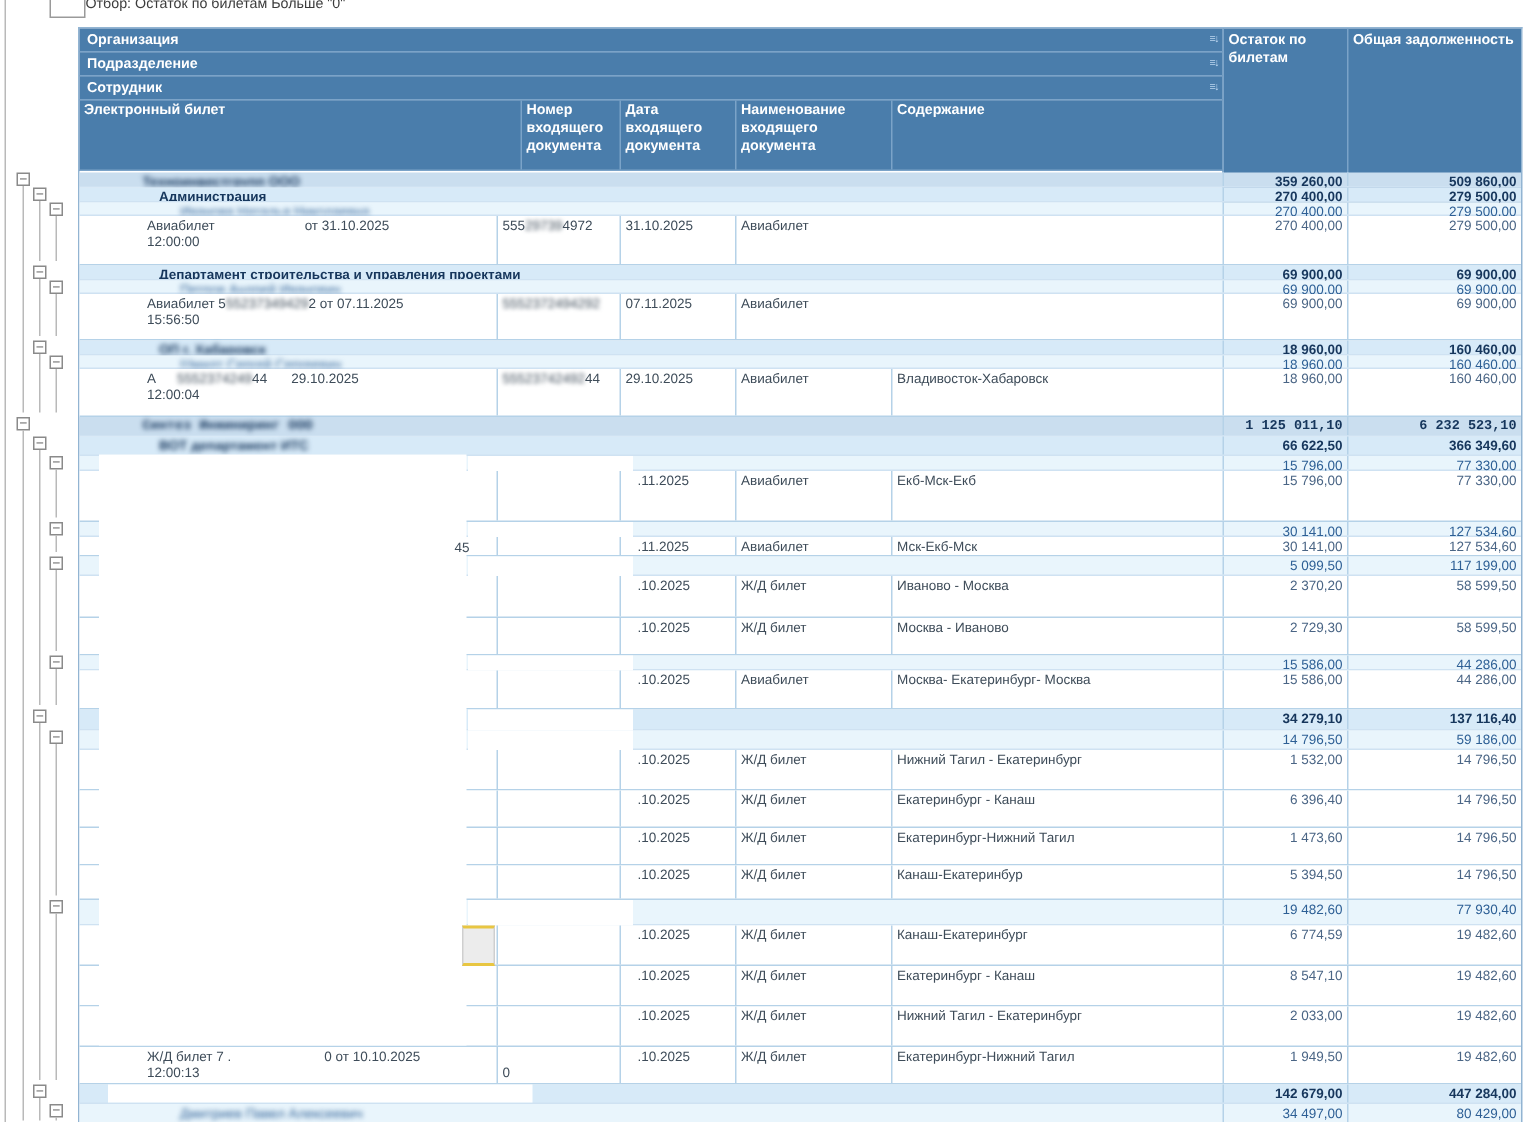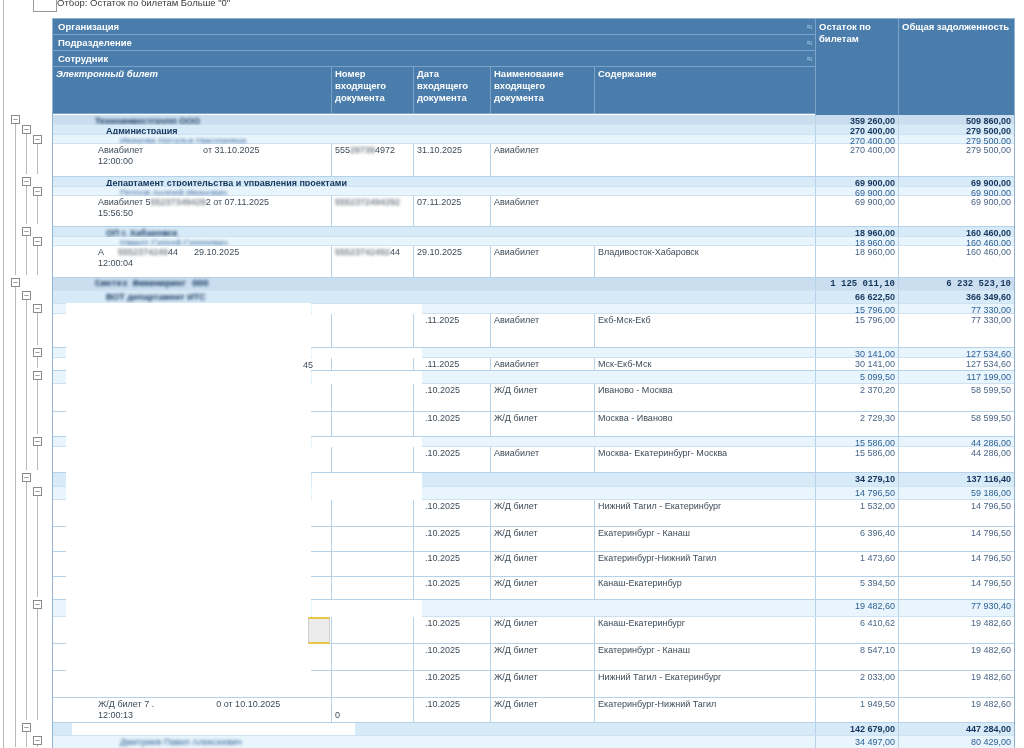--- a/index.html
+++ b/index.html
@@ -16,21 +16,21 @@
   #colToggle{position:absolute;left:33px;top:-4px;width:24px;height:16px;border:1px solid #9a9a9a;background:#fff;box-sizing:border-box;}
   
   #table{position:absolute;left:52px;top:18px;width:961px;height:731px;border-left:1px solid var(--outer);border-top:1px solid var(--outer);border-right:1px solid var(--outer);box-sizing:content-box;}
   
   .hrow{position:relative;height:16px;background:var(--hdr);border-bottom:1px solid var(--hdrline);box-sizing:border-box;color:#fff;font-weight:bold;font-size:9.5px;line-height:15px;}
   .hrow .h-lbl{padding-left:5px;}
   .hrow{width:762px;}
   .sort{position:absolute;right:3px;top:3px;font-size:7px;letter-spacing:-1px;color:#bcd6ef;line-height:9px;font-weight:normal;}
   #subhdr{position:relative;width:762px;height:47px;background:var(--hdr);border-bottom:1px solid var(--hdrline);box-sizing:border-box;}
   .hc{position:absolute;top:0;bottom:0;padding:1px 3px;color:#fff;font-weight:bold;font-size:9.5px;line-height:12px;border-left:1px solid var(--hdrline);box-sizing:border-box;}
-  .hc.first{border-left:none;font-style:italic;}
+  .hc.first{border-left:none;}
   .h-money{position:absolute;top:0;height:120px;background:var(--hdr);border-left:1px solid var(--hdrline);box-sizing:border-box;color:#fff;font-weight:bold;font-size:9.5px;line-height:12px;padding:2px 3px;}
   #hm1{left:762px;width:83px;} #hm2{left:845px;width:116px;}
   
   #body{position:absolute;left:0;top:96px;width:961px;}
   .row{position:relative;width:961px;box-sizing:border-box;border-bottom:1px solid #cfe2f2;font-size:9px;}
   .t-org{background:var(--orgbg);} .t-dept{background:var(--deptbg);} .t-emp{background:var(--empbg);}
   .t-det{background:#fff;border-bottom:1px solid var(--grid);}
   .lbl{position:absolute;left:0;top:0;bottom:0;right:199px;line-height:10px;padding-top:1px;white-space:nowrap;overflow:hidden;margin-left:37px;}
   .t-org .lbl{padding-left:5px;font-weight:bold;color:var(--navy);}
   .t-dept .lbl{padding-left:16px;font-weight:bold;color:var(--navy);}
@@ -116,21 +116,21 @@
     <div class="hrow">
       <span class="h-lbl">Подразделение</span>
       <span class="sort">≡↓</span>
     </div>
     <div class="hrow">
       <span class="h-lbl">Сотрудник</span>
       <span class="sort">≡↓</span>
     </div>
     <div id="subhdr">
       <div class="hc first" style="left:0;width:278px;">Электронный билет</div>
-      <div class="hc" style="left:278px;width:82px;">Номер входящего документа</div>
+      <div class="hc" style="left:294px;width:82px;">Номер входящего документа</div>
       <div class="hc" style="left:360px;width:77px;">Дата входящего документа</div>
       <div class="hc" style="left:437px;width:104px;">Наименование входящего документа</div>
       <div class="hc" style="left:541px;width:221px;">Содержание</div>
     </div>
     <div class="h-money" id="hm1">Остаток по билетам</div>
     <div class="h-money" id="hm2">Общая задолженность</div>
 
     <div id="body">
         <div class="row t-org" style="height: 10px;">
           <div class="lbl bl">Техноинвестгрупп ООО</div>
@@ -324,21 +324,21 @@
           <div class="m m1">19 482,60</div>
           <div class="m m2">77 930,40</div>
           <div class="strip"></div>
         </div>
         <div class="row t-det" style="height: 27px;">
           <div class="dc c0"></div>
           <div class="dc c1"></div>
           <div class="dc c2 frag">.10.2025</div>
           <div class="dc c3">Ж/Д билет</div>
           <div class="dc c4">Канаш-Екатеринбург</div>
-          <div class="m m1">6 410,62</div>
+          <div class="m m1">6 774,59</div>
           <div class="m m2">19 482,60</div>
         </div>
         <div class="row t-det" style="height: 27px;">
           <div class="dc c0"></div>
           <div class="dc c1"></div>
           <div class="dc c2 frag">.10.2025</div>
           <div class="dc c3">Ж/Д билет</div>
           <div class="dc c4">Екатеринбург - Канаш</div>
           <div class="m m1">8 547,10</div>
           <div class="m m2">19 482,60</div>

